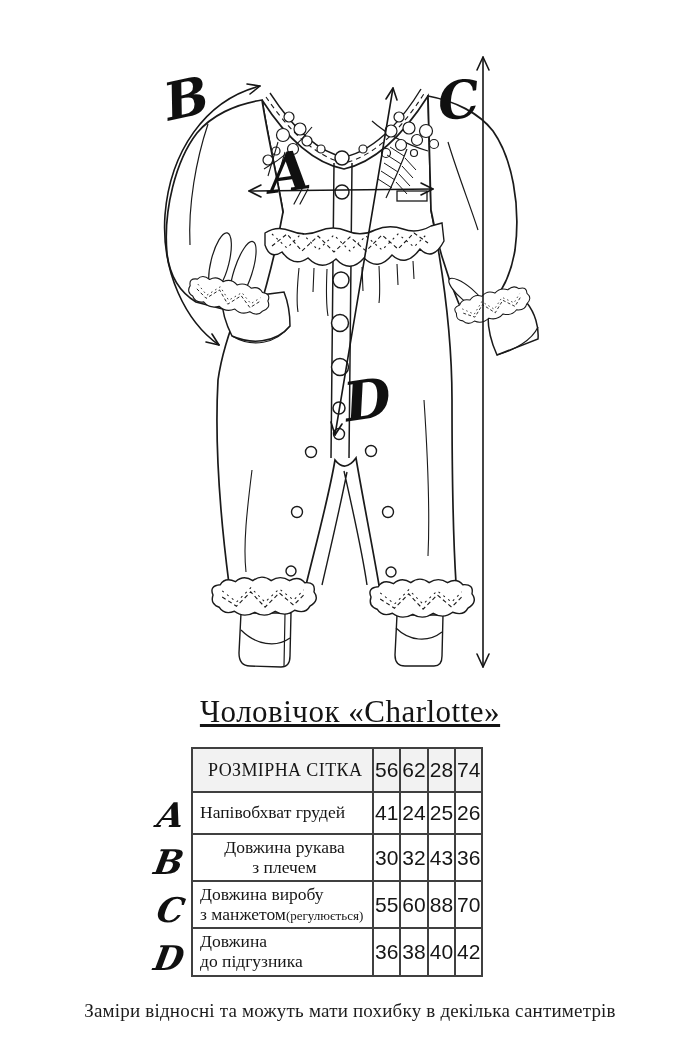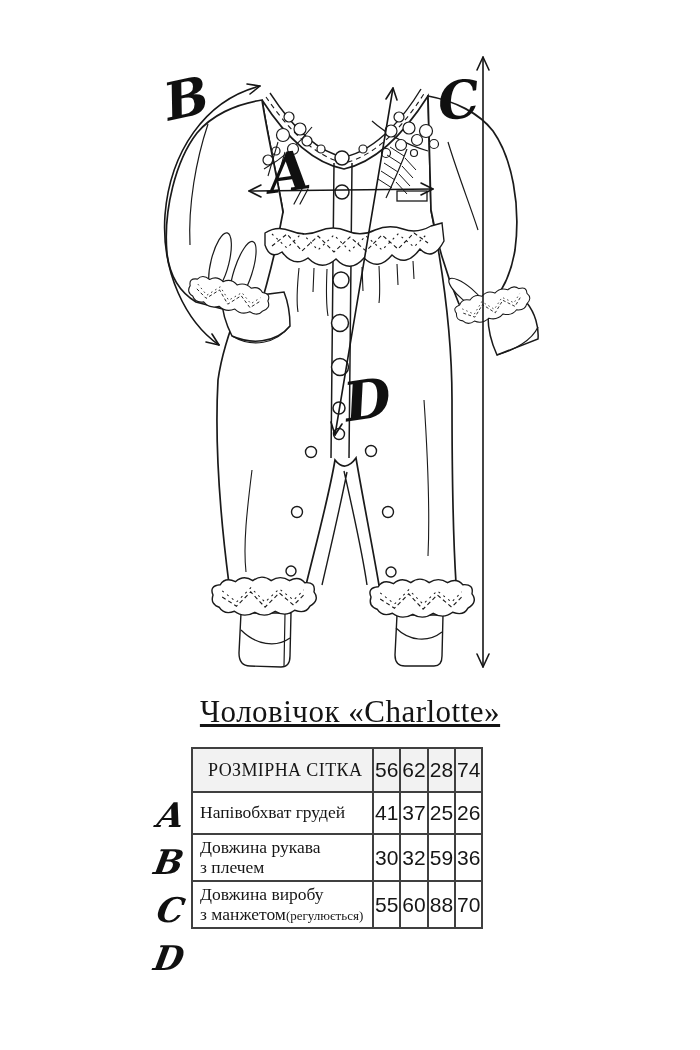--- a/index.html
+++ b/index.html
@@ -11,21 +11,21 @@
          font:400 31px/1.15 "Liberation Serif",serif;letter-spacing:.5px;color:#141414;text-decoration:underline;}
 
   .tbl-wrap{position:absolute;left:191px;top:747px;}
   table{border-collapse:collapse;table-layout:fixed;}
   td{border:2px solid #404040;vertical-align:middle;box-sizing:border-box;}
   td.hd{width:181px;background:#f2f2f2;font:400 18px "Liberation Serif",serif;
         padding-left:15px;height:44px;letter-spacing:.4px;}
   td.hv{width:27px;background:#f2f2f2;font:400 21px "Liberation Sans",sans-serif;text-align:center;margin-left:40px;}
   td.lbl{font:400 17.5px/1.12 "Liberation Serif",serif;padding:3px 3px 3px 7px;}
   td.val{font:400 21px "Liberation Sans",sans-serif;text-align:center;}
-  tr.rA td{height:42px;} tr.rB td{height:47px;} tr.rC td{height:46px;} tr.rD td{height:46px;}
+  tr.rA td{height:42px;} tr.rB td{height:47px;text-align:center;} tr.rC td{height:46px;} tr.rD td{height:46px;}
   .sm{font-size:13px;}
   .l2 span:empty{display:none;}
 
   .mletter{position:absolute;width:42px;text-align:center;color:#101010;
            font:italic 700 34px "DejaVu Serif",serif;transform:skewX(-10deg);}
   .mlA{left:150px;top:795px;} .mlB{left:148px;top:842px;}
   .mlC{left:150px;top:890px;} .mlD{left:148px;top:938px;}
 
   .footnote{position:absolute;top:1000px;left:0;right:0;text-align:center;
             font:400 19px "Liberation Serif",serif;letter-spacing:.2px;color:#1c1c1c;}
@@ -218,42 +218,53 @@
           <td class="hv">62</td>
           <td class="hv">28</td>
           <td class="hv">74</td>
         </tr>
         <tr class="rA">
           <td class="lbl">
             <div class="l1">Напівобхват грудей</div>
             <div class="l2"></div>
           </td>
           <td class="val">41</td>
-          <td class="val">37</td>
+          <td class="val">24</td>
           <td class="val">25</td>
           <td class="val">26</td>
         </tr>
         <tr class="rB">
           <td class="lbl">
             <div class="l1">Довжина рукава</div>
             <div class="l2"><span>з плечем</span></div>
           </td>
           <td class="val">30</td>
           <td class="val">32</td>
-          <td class="val">59</td>
+          <td class="val">43</td>
           <td class="val">36</td>
         </tr>
         <tr class="rC">
           <td class="lbl">
             <div class="l1">Довжина виробу</div>
             <div class="l2"><span>з манжетом</span><span class="sm">(регулюється)</span></div>
           </td>
           <td class="val">55</td>
           <td class="val">60</td>
           <td class="val">88</td>
           <td class="val">70</td>
         </tr>
+        <tr class="rD">
+          <td class="lbl">
+            <div class="l1">Довжина</div>
+            <div class="l2"><span>до підгузника</span></div>
+          </td>
+          <td class="val">36</td>
+          <td class="val">38</td>
+          <td class="val">40</td>
+          <td class="val">42</td>
+        </tr>
       </tbody>
     </table>
   </div>
 
+  <div class="footnote">Заміри відносні та можуть мати похибку в декілька сантиметрів</div>
 
 </div>
 
 </body></html>

